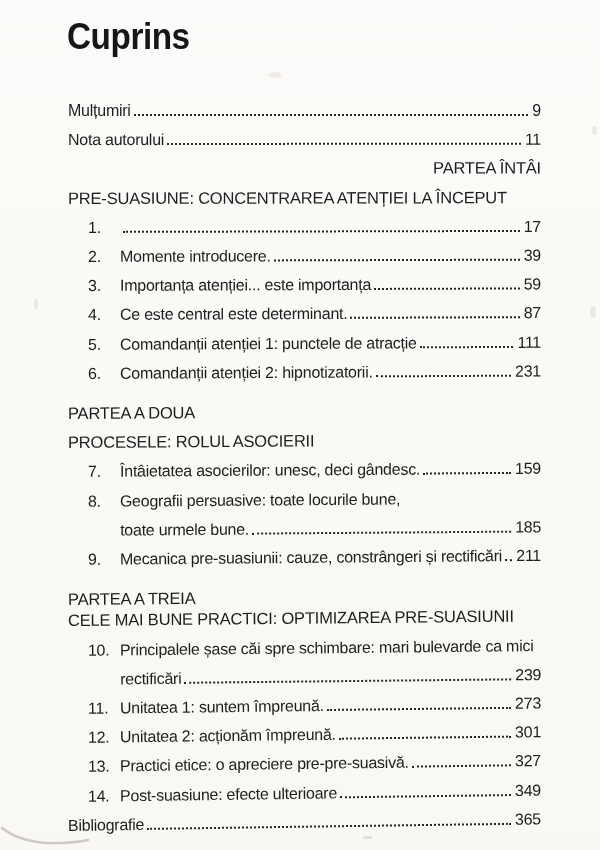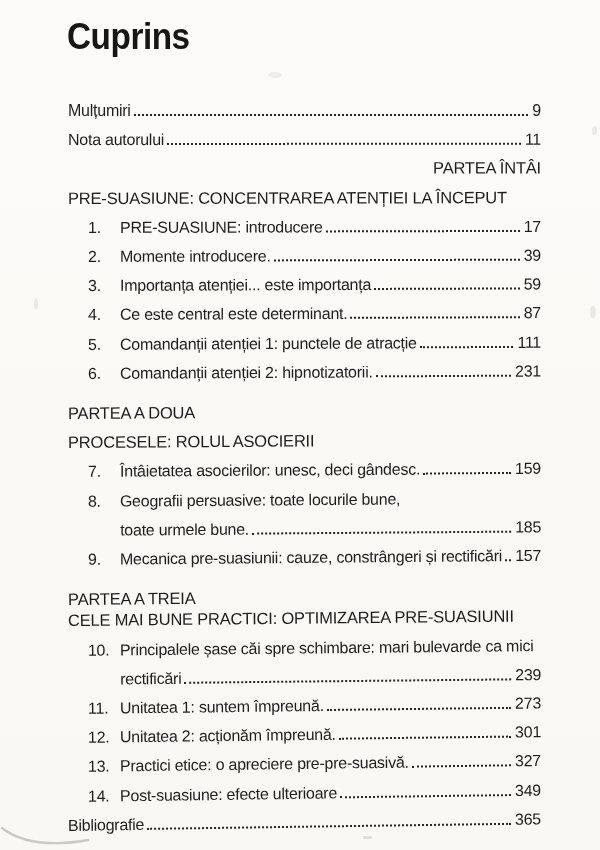--- a/index.html
+++ b/index.html
@@ -69,21 +69,20 @@
     <div class="row part" style="transform: rotate(-0.067deg); justify-content: flex-end;">
       <span class="plabel">PARTEA ÎNTÂI</span>
     </div>
     <div class="row part" style="transform: rotate(-0.1deg);">
       <span class="plabel">PRE-SUASIUNE: CONCENTRAREA ATENȚIEI LA ÎNCEPUT</span>
     </div>
     <div class="row chapter" style="transform: rotate(-0.133deg);">
       <span class="num">1.</span>
       <div class="cbody">
         <div class="line">
-          <span class="label">PRE-SUASIUNE: introducere</span>
           <span class="dots"></span>
           <span class="pg">17</span>
         </div>
       </div>
     </div>
     <div class="row chapter" style="transform: rotate(-0.167deg);">
       <span class="num">2.</span>
       <div class="cbody">
         <div class="line">
           <span class="label">Momente introducere.</span>
@@ -160,21 +159,21 @@
           <span class="pg">185</span>
         </div>
       </div>
     </div>
     <div class="row chapter" style="transform: rotate(-0.5deg);">
       <span class="num">9.</span>
       <div class="cbody">
         <div class="line">
           <span class="label">Mecanica pre-suasiunii: cauze, constrângeri și rectificări</span>
           <span class="dots"></span>
-          <span class="pg">157</span>
+          <span class="pg">211</span>
         </div>
       </div>
     </div>
     <div class="row part" style="margin-top: 11px; transform: rotate(-0.533deg);">
       <span class="plabel">PARTEA A TREIA</span>
     </div>
     <div class="row part" style="margin-top: -8px; transform: rotate(-0.567deg);">
       <span class="plabel">CELE MAI BUNE PRACTICI: OPTIMIZAREA PRE-SUASIUNII</span>
     </div>
     <div class="row chapter" style="transform: rotate(-0.6deg);">

